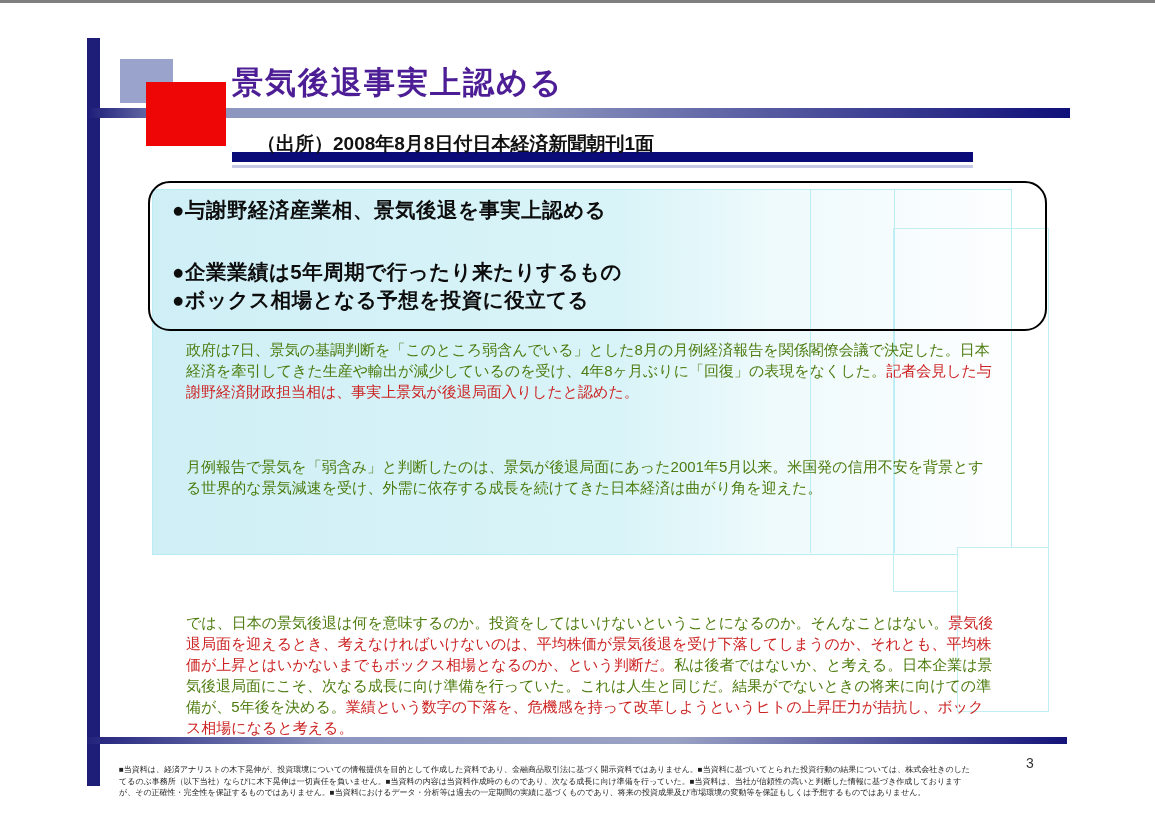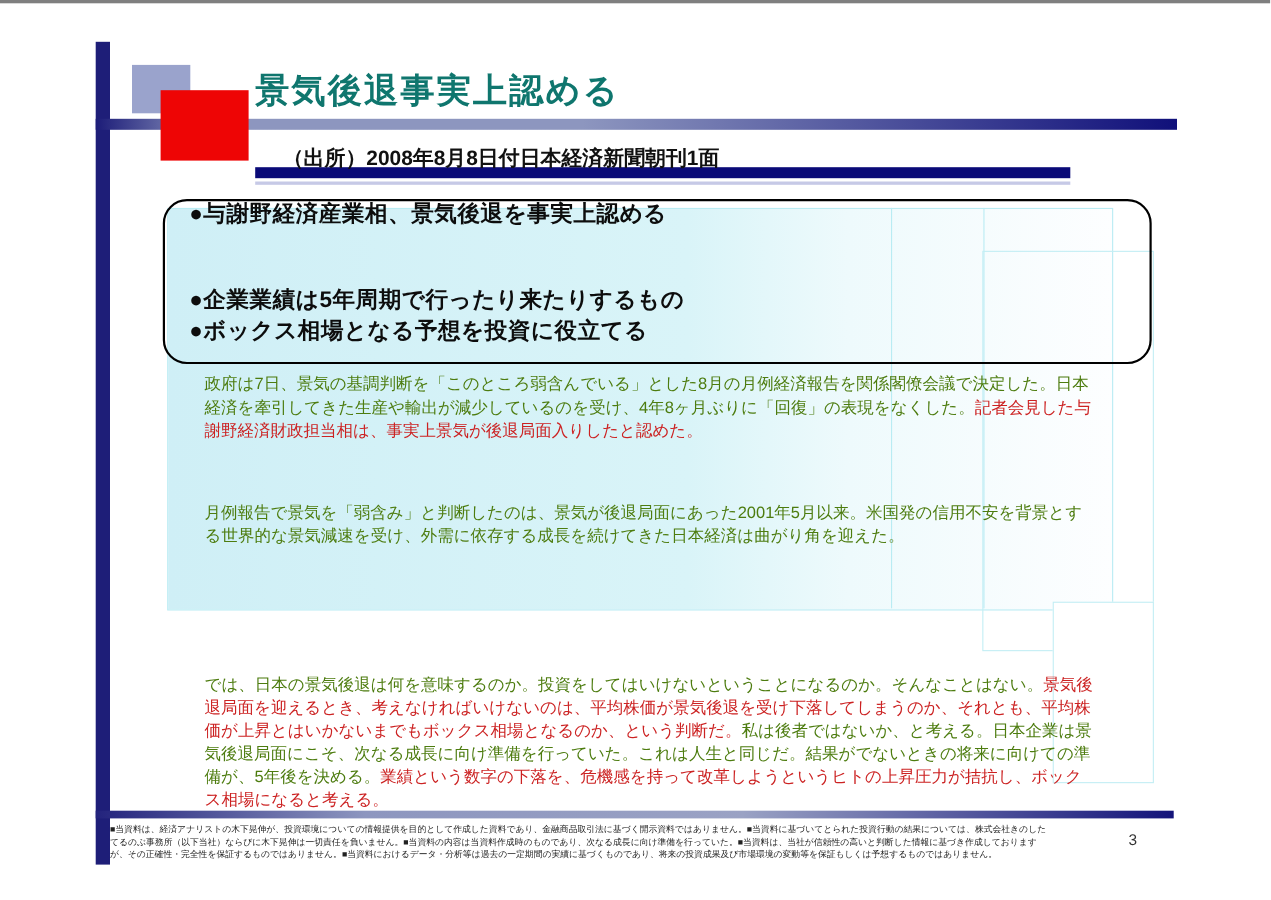--- a/index.html
+++ b/index.html
@@ -8,55 +8,55 @@
 
   .top-gray-line{position:absolute;left:0;top:0;width:1155px;height:3px;background:#7f7f7f;}
 
   .left-vbar{position:absolute;left:87px;top:38px;width:13px;height:748px;background:#1e1e78;}
 
   .sq-purple{position:absolute;left:120px;top:59px;width:53px;height:44px;background:#9aa3cc;}
   .top-hbar{position:absolute;left:87px;top:108px;width:983px;height:10px;
     background:linear-gradient(to right,#1c1c78 0%,#8d96bf 10%,#8d96bf 45%,#10107a 100%);}
   .sq-red{position:absolute;left:146px;top:82px;width:80px;height:64px;background:#ee0505;z-index:5;}
 
-  .page-title{position:absolute;left:232px;top:62px;font-size:31px;font-weight:bold;color:#0f766e;letter-spacing:2px;white-space:nowrap;z-index:6;}
+  .page-title{position:absolute;left:232px;top:62px;font-size:31px;font-weight:bold;color:#4c1d95;letter-spacing:2px;white-space:nowrap;z-index:6;}
   .source-line{position:absolute;left:257px;top:131px;font-size:19px;font-weight:bold;color:#111111;white-space:nowrap;z-index:6;}
 
   .bar2{position:absolute;left:232px;top:152px;width:741px;height:10px;background:#0a0a78;}
   .bar2-under{position:absolute;left:232px;top:165px;width:741px;height:3px;background:#c6c9e6;}
 
   
   .panel-main{position:absolute;left:152px;top:189px;width:858px;height:364px;
     background:linear-gradient(to right,#cfeff6 0%,#d9f4f8 55%,#eefafc 72%,#fdfeff 100%);
     border:1px solid #b9ecf3;z-index:1;}
   .panel-mid{position:absolute;left:810px;top:189px;width:83px;height:364px;
     border-left:1px solid #b9ecf3;border-right:1px solid #b9ecf3;z-index:2;}
   .panel-right{position:absolute;left:893px;top:228px;width:154px;height:362px;
     border:1px solid #c2eef4;z-index:2;}
   .panel-white{position:absolute;left:957px;top:547px;width:90px;height:163px;
     background:#ffffff;border:1px solid #c2eef4;z-index:2;}
 
   .bullet-box{position:absolute;left:148px;top:181px;width:895px;height:146px;
     border:2px solid #000000;border-radius:22px;background:transparent;z-index:4;}
   .bullet-line{position:absolute;left:172px;font-size:20.5px;font-weight:bold;color:#0d0d0d;white-space:nowrap;z-index:6;letter-spacing:0.5px;}
-  .bullet-1{top:180px;}
+  .bullet-1{top:196px;}
   .bullet-2{top:258px;}
   .bullet-3{top:286px;font-family:Liberation Mono, monospace;}
 
   .paragraph{position:absolute;left:186px;width:808px;font-size:15px;line-height:21px;color:#1a1a1a;z-index:6;text-align:left;}
   .para-1{top:339px;}
   .para-2{top:456px;}
   .para-3{top:511px;}
   .para-4{top:612px;}
   .seg-black{color:#4d7c0f;}
   .seg-red{color:#cc2222;}
 
   .footer-bar{position:absolute;left:87px;top:737px;width:980px;height:7px;
     background:linear-gradient(to right,#23237d 0%,#8d96bf 25%,#9aa2c4 60%,#14147a 100%);z-index:5;}
-  .footer-text{position:absolute;left:100px;top:748px;width:905px;font-size:8px;line-height:11.5px;color:#222222;z-index:6;}
+  .footer-text{position:absolute;left:100px;top:764px;width:905px;font-size:8px;line-height:11.5px;color:#222222;z-index:6;padding-left:19px;}
   .footer-line{white-space:nowrap;}
   .page-number{position:absolute;left:1026px;top:755px;font-size:14px;color:#333333;z-index:6;}
 </style>
 </head>
 <body>
 
 <div class="slide">
 
   <div class="top-gray-line"></div>
   <div class="left-vbar"></div>

